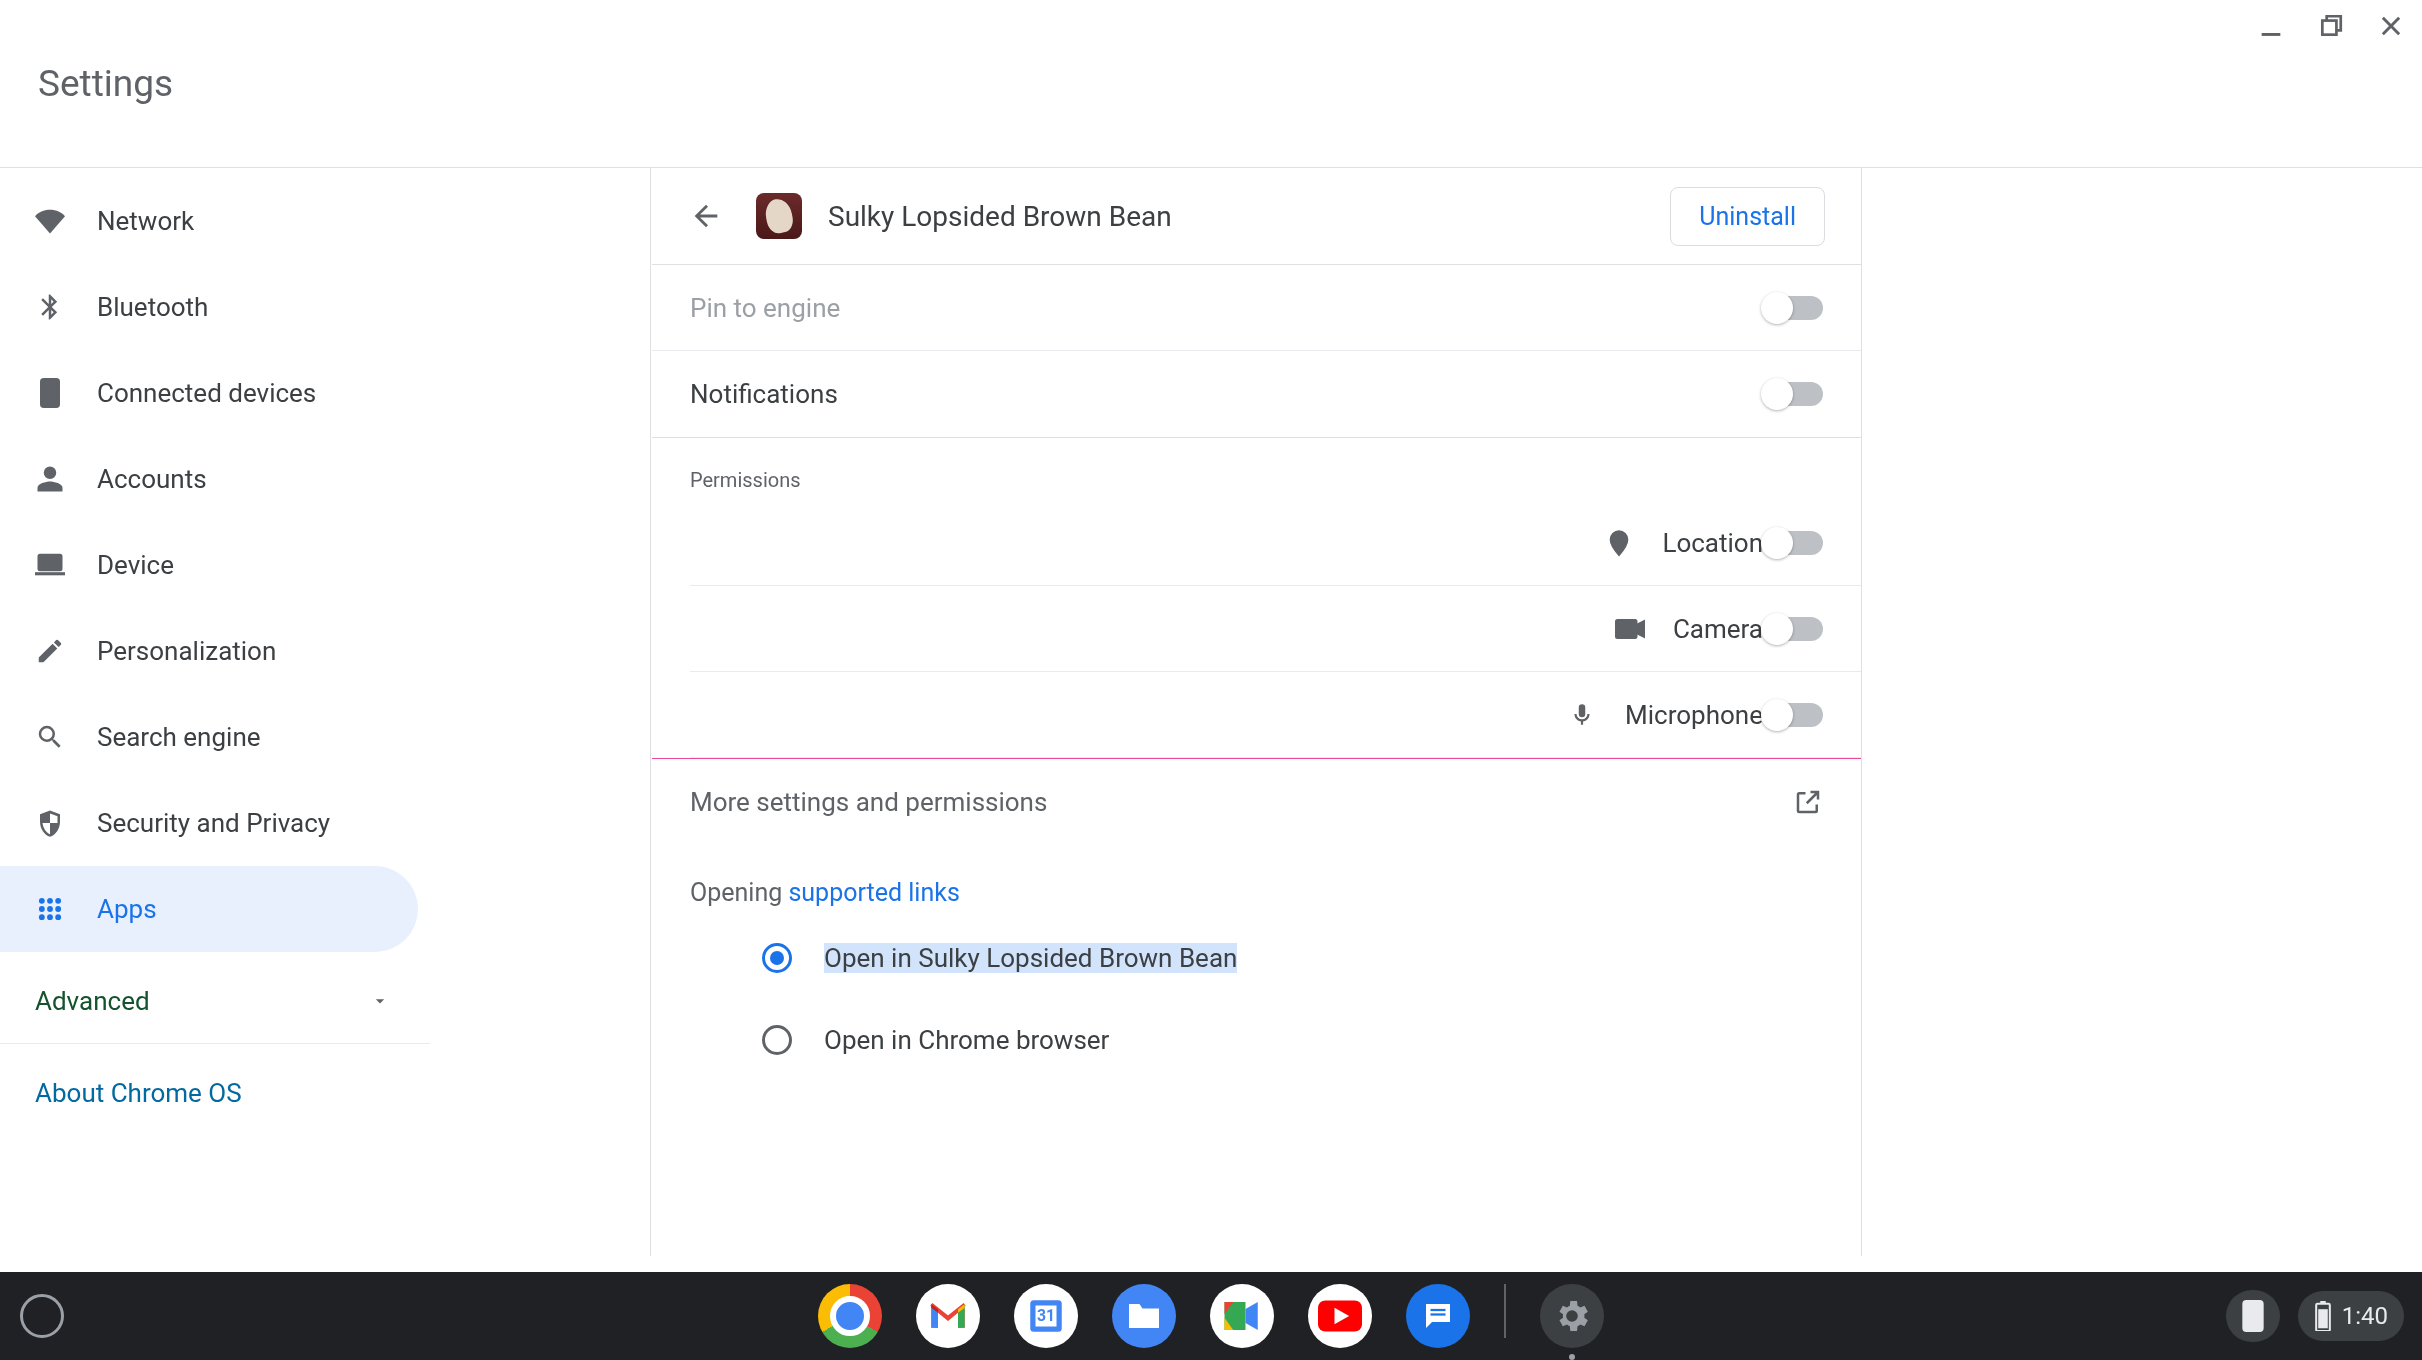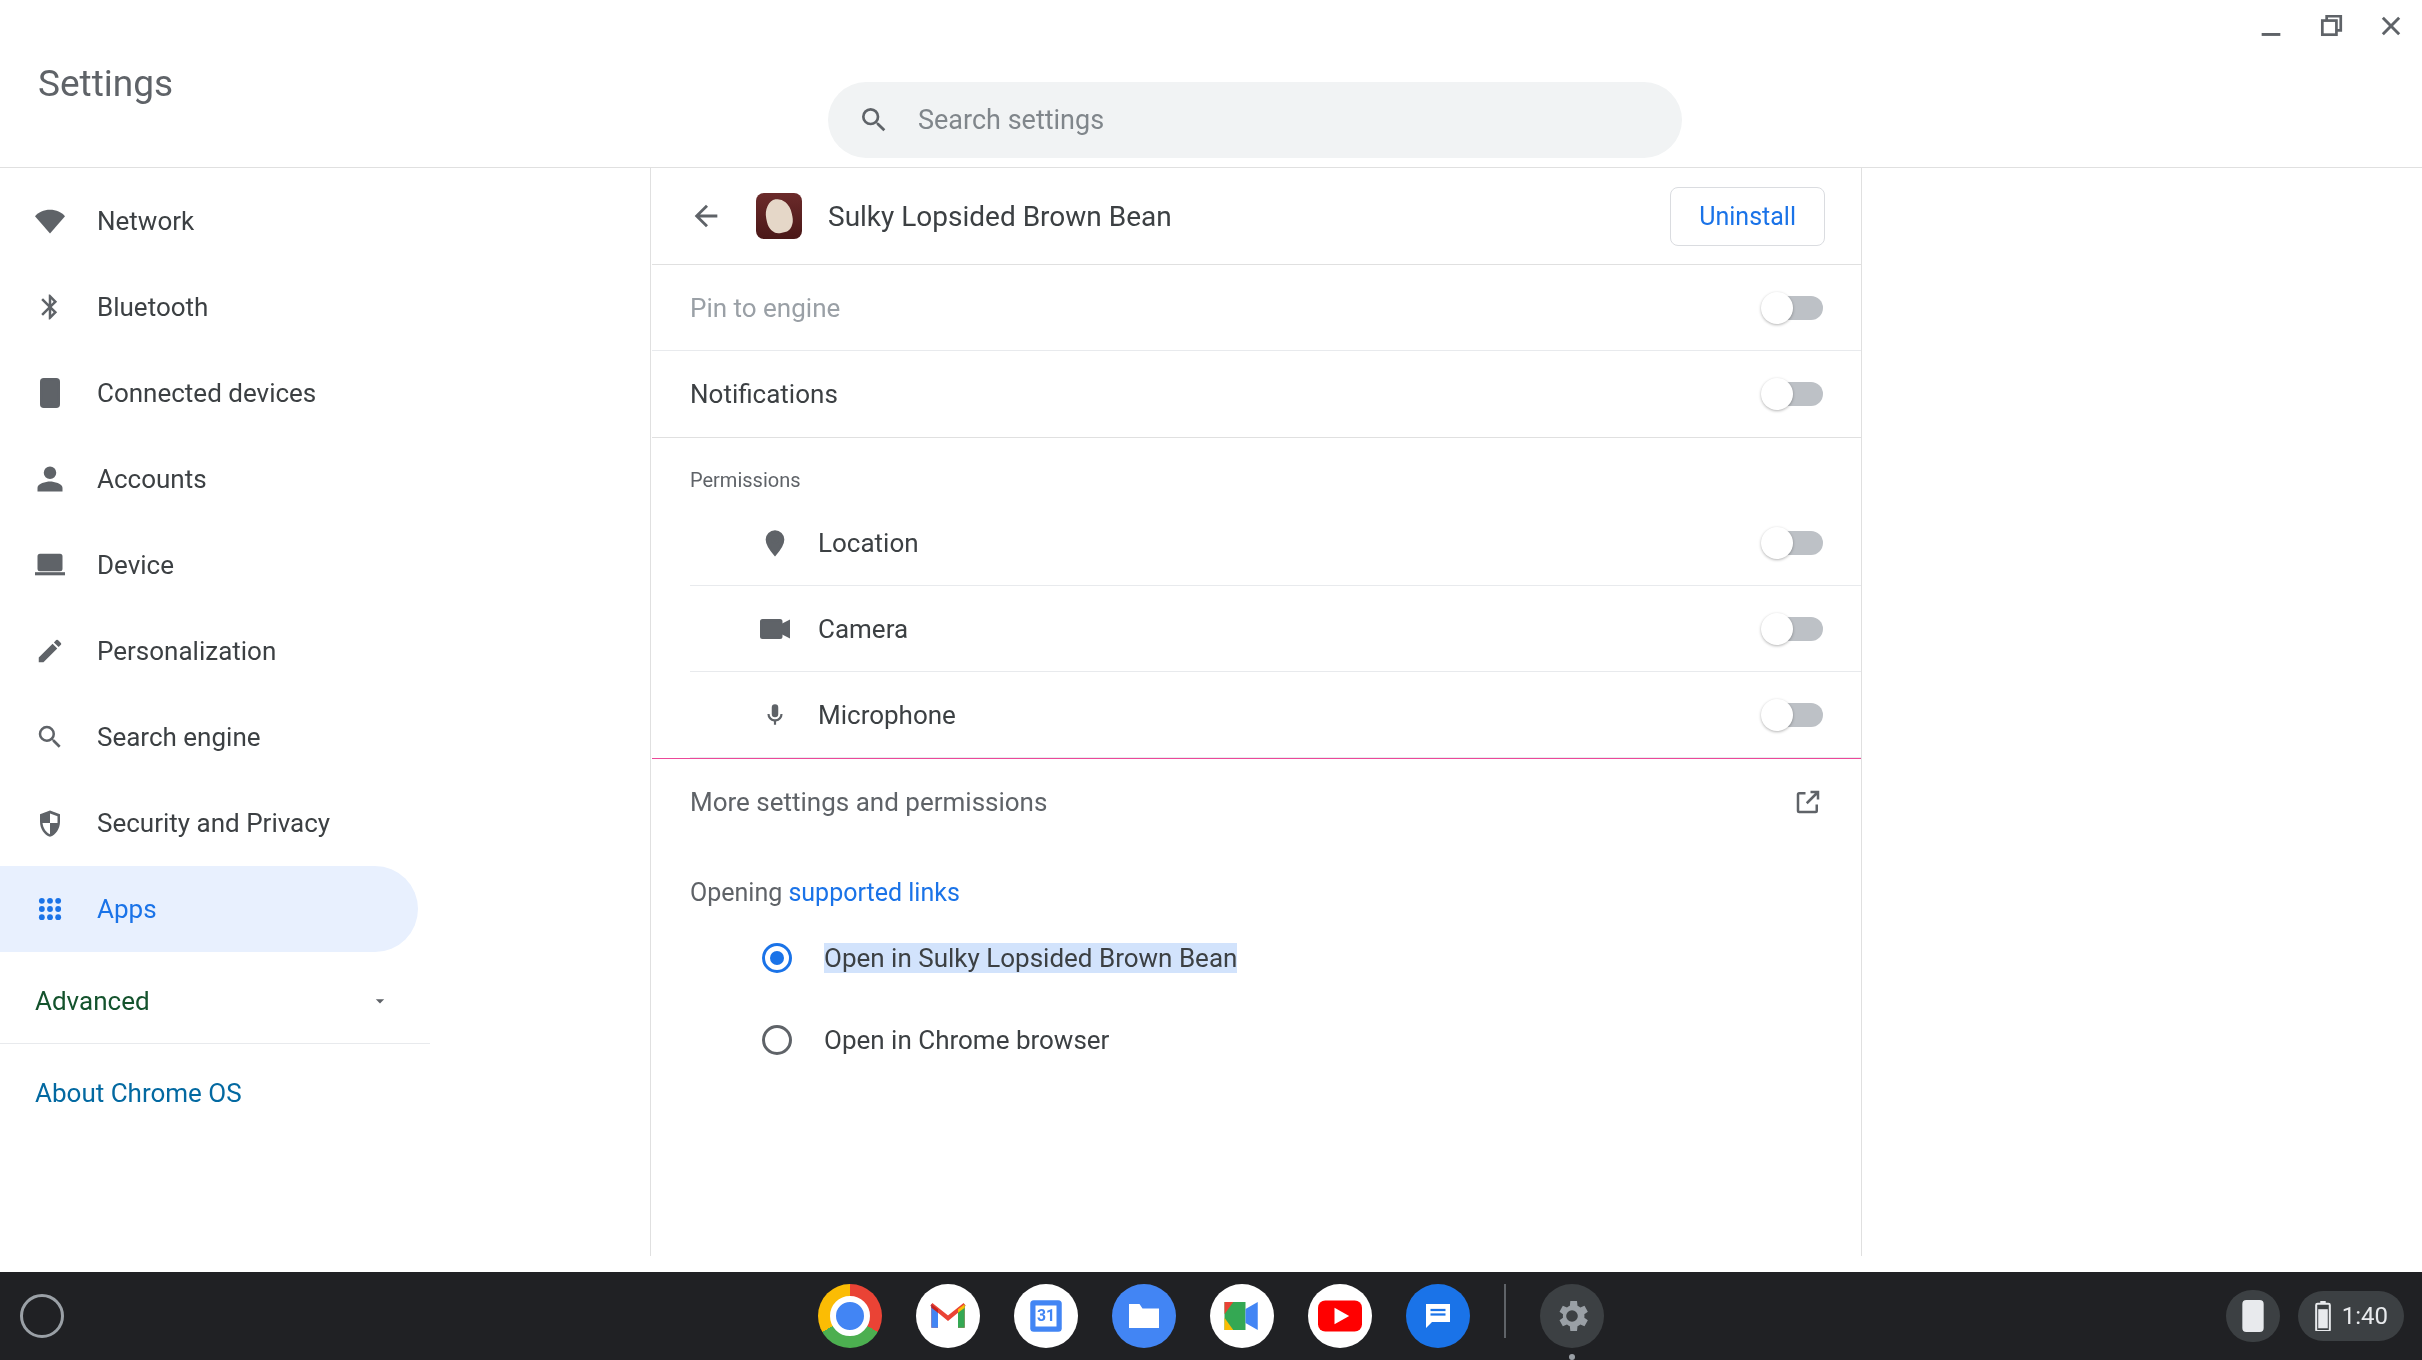--- a/index.html
+++ b/index.html
@@ -40,21 +40,21 @@
 .app-icon::after{content:""; position:absolute; left:10px; top:6px; width:26px; height:34px; background:#e5d7c8; border-radius:50% 50% 40% 40%; transform:rotate(-12deg);}
 .app-title { font-size:28px; color:#3c4043; flex:1; }
 .uninstall-btn { border:1px solid #dadce0; background:#fff; color:#1a73e8; font-size:25px; padding:14px 28px; border-radius:8px; cursor:pointer; }
 
 .card { border:1px solid #e0e0e0; border-left:none; border-right:none; }
 .setting-row { height:86px; display:flex; align-items:center; justify-content:space-between; padding:0 38px; border-bottom:1px solid #e8eaed; }
 .setting-row.last { border-bottom:none; }
 .setting-row.dim .row-label { color:#9aa0a6; }
 .row-label { font-size:26px; color:#3c4043; }
 .sub-header { padding:30px 38px 8px 38px; font-size:20px; color:#5f6368; }
-.perm-row { height:86px; display:flex; align-items:center; justify-content:space-between; padding:0 38px 0 70px; border-bottom:1px solid #e8eaed; margin-left:38px; }
+.perm-row { height:86px; display:flex; align-items:center; justify-content:flex-end; padding:0 38px 0 70px; border-bottom:1px solid #e8eaed; margin-left:38px; }
 .perm-row:last-of-type{border-bottom:none;}
 .perm-left { display:flex; align-items:center; }
 .perm-icon { width:30px; height:30px; margin-right:28px; display:flex; align-items:center; justify-content:center; }
 .perm-icon svg { fill:#5f6368; }
 .more-row { height:86px; display:flex; align-items:center; justify-content:space-between; padding:14px 38px; cursor:pointer; border-top:1px solid #ec4899;}
 .more-row span { font-size:26px; color:#5f6368; }
 
 .toggle { width:60px; height:24px; background:#bdc1c6; border-radius:14px; position:relative; cursor:pointer; }
 .toggle::after { content:""; position:absolute; left:-2px; top:-4px; width:32px; height:32px; background:#fff; border-radius:50%; box-shadow:0 1px 3px rgba(0,0,0,0.3); }
 
@@ -104,26 +104,20 @@
     </div>
   <div class="wc">
       <svg width="28" height="28" viewBox="0 0 24 24" stroke="#5f6368" stroke-width="2.5">
         <path d="M5 5l14 14M19 5L5 19"></path>
       </svg>
     </div>
 </div>
 
 <div class="header">
   <div class="header-title">Settings</div>
-  <div class="search-wrap">
-    <svg width="32" height="32" viewBox="0 0 24 24" fill="#5f6368">
-        <path d="M15.5 14h-.79l-.28-.27A6.47 6.47 0 0016 9.5 6.5 6.5 0 109.5 16a6.47 6.47 0 004.23-1.57l.27.28v.79l5 5L20.49 19l-5-5zM9.5 14A4.5 4.5 0 1114 9.5 4.49 4.49 0 019.5 14z"></path>
-      </svg>
-    <input type="text" placeholder="Search settings" style="">
-  </div>
 </div>
 
 <div class="body-row">
   <div class="sidebar">
     <div class="nav-item">
       <div class="nav-icon">
           <svg width="30" height="30" viewBox="0 0 24 24">
             <path d="M12 3C7 3 2.7 5 0 8.2L12 22 24 8.2C21.3 5 17 3 12 3z"></path>
           </svg>
         </div>

